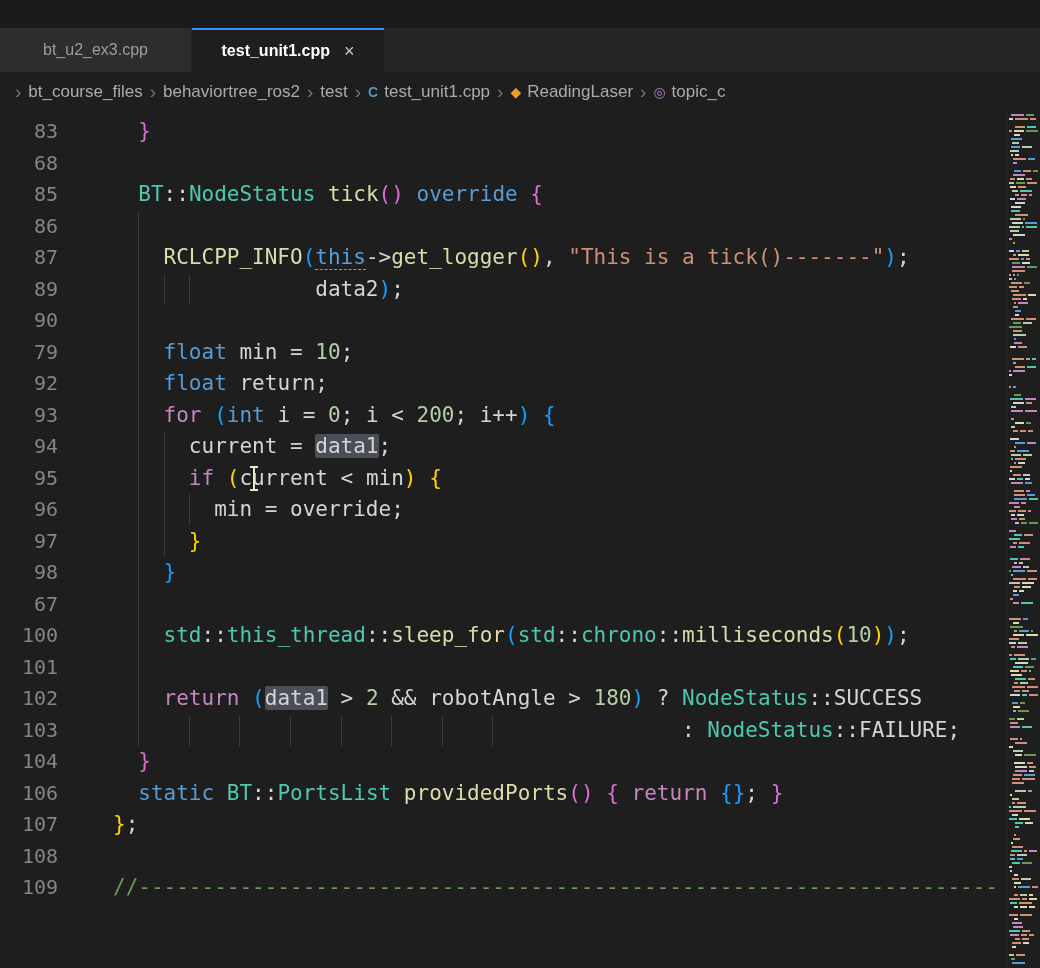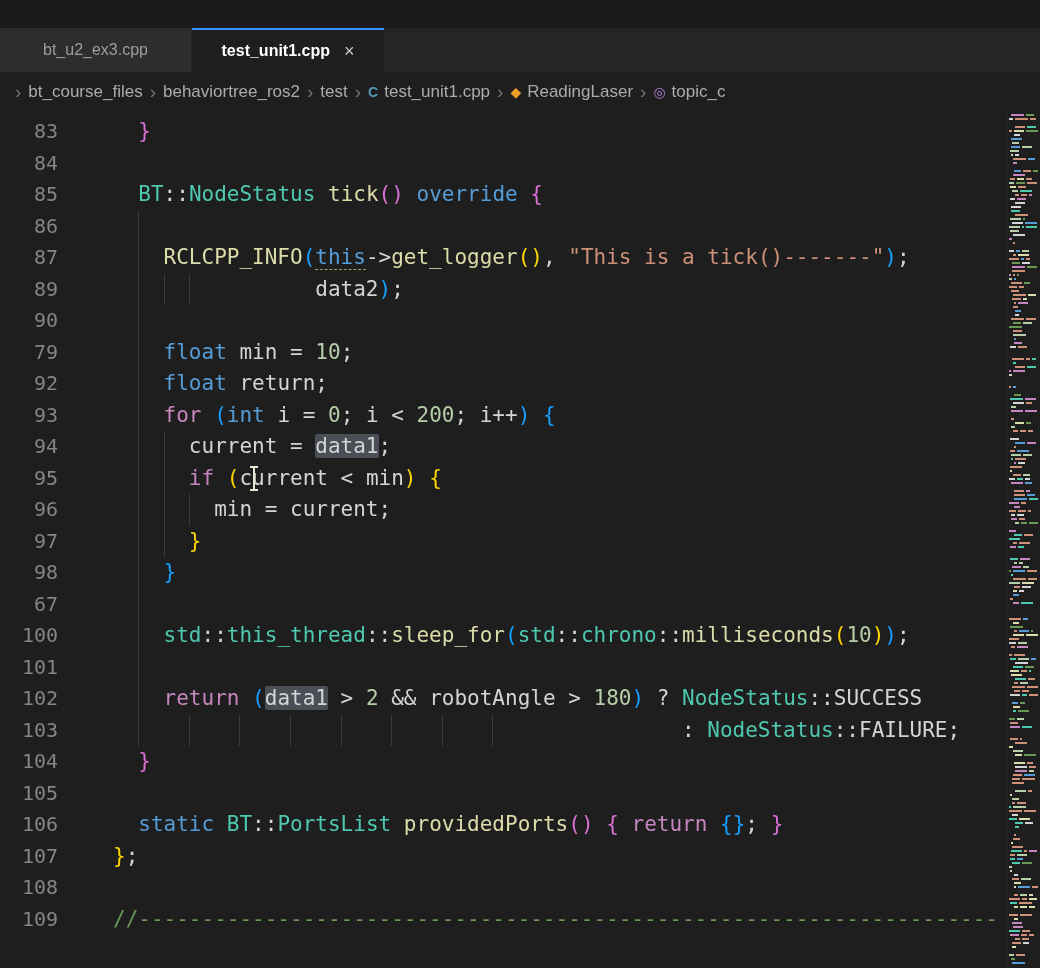--- a/index.html
+++ b/index.html
@@ -82,21 +82,21 @@
   <span class="bc">topic_c</span>
 </div>
 
 <div class="editor">
   <div id="code-area">
       <div class="line">
         <span class="ln">83</span>
         <span class="code"><span>  </span><span class="pk">}</span></span>
       </div>
       <div class="line">
-        <span class="ln">84</span>
+        <span class="ln">68</span>
         <span class="code"></span>
       </div>
       <div class="line">
         <span class="ln">85</span>
         <span class="code"><span>  </span><span class="ty">BT</span><span>::</span><span class="ty">NodeStatus</span><span> </span><span class="fn">tick</span><span class="pk">(</span><span class="pk">)</span><span> </span><span class="kw">override</span><span> </span><span class="pk">{</span></span>
       </div>
       <div class="line">
         <span class="ln">86</span>
         <span class="code"><i class="guide" style="left: calc(2ch);"></i></span>
       </div>
@@ -127,21 +127,21 @@
       <div class="line">
         <span class="ln">94</span>
         <span class="code"><i class="guide" style="left: calc(2ch);"></i><i class="guide" style="left: calc(4ch);"></i><span>      </span><span>current = </span><span class="hl">data1</span><span>;</span></span>
       </div>
       <div class="line">
         <span class="ln">95</span>
         <span class="code"><i class="guide" style="left: calc(2ch);"></i><i class="guide" style="left: calc(4ch);"></i><span>      </span><span class="ct">if</span><span> </span><span class="au">(</span><span>current &lt; min</span><span class="au">)</span><span> </span><span class="au">{</span><span class="ibeam" style="left: calc(11ch + 1px);"></span></span>
       </div>
       <div class="line">
         <span class="ln">96</span>
-        <span class="code"><i class="guide" style="left: calc(2ch);"></i><i class="guide" style="left: calc(4ch);"></i><i class="guide" style="left: calc(6ch);"></i><span>        </span><span>min = current;</span></span>
+        <span class="code"><i class="guide" style="left: calc(2ch);"></i><i class="guide" style="left: calc(4ch);"></i><i class="guide" style="left: calc(6ch);"></i><span>        </span><span>min = override;</span></span>
       </div>
       <div class="line">
         <span class="ln">97</span>
         <span class="code"><i class="guide" style="left: calc(2ch);"></i><i class="guide" style="left: calc(4ch);"></i><span>      </span><span class="au">}</span></span>
       </div>
       <div class="line">
         <span class="ln">98</span>
         <span class="code"><i class="guide" style="left: calc(2ch);"></i><span>    </span><span class="bl">}</span></span>
       </div>
       <div class="line">
@@ -160,24 +160,20 @@
         <span class="ln">102</span>
         <span class="code"><i class="guide" style="left: calc(2ch);"></i><span>    </span><span class="ct">return</span><span> </span><span class="bl">(</span><span class="hl">data1</span><span> &gt; </span><span class="nu">2</span><span> &amp;&amp; robotAngle &gt; </span><span class="nu">180</span><span class="bl">)</span><span> ? </span><span class="ty">NodeStatus</span><span>::</span><span>SUCCESS</span></span>
       </div>
       <div class="line">
         <span class="ln">103</span>
         <span class="code"><i class="guide" style="left: calc(2ch);"></i><i class="guide" style="left: calc(6ch);"></i><i class="guide" style="left: calc(10ch);"></i><i class="guide" style="left: calc(14ch);"></i><i class="guide" style="left: calc(18ch);"></i><i class="guide" style="left: calc(22ch);"></i><i class="guide" style="left: calc(26ch);"></i><i class="guide" style="left: calc(30ch);"></i><span>                                             </span><span>: </span><span class="ty">NodeStatus</span><span>::</span><span>FAILURE</span><span>;</span></span>
       </div>
       <div class="line">
         <span class="ln">104</span>
         <span class="code"><span>  </span><span class="pk">}</span></span>
-      </div>
-      <div class="line">
-        <span class="ln">105</span>
-        <span class="code"></span>
       </div>
       <div class="line">
         <span class="ln">106</span>
         <span class="code"><span>  </span><span class="kw">static</span><span> </span><span class="ty">BT</span><span>::</span><span class="ty">PortsList</span><span> </span><span class="fn">providedPorts</span><span class="pk">(</span><span class="pk">)</span><span> </span><span class="pk">{</span><span> </span><span class="ct">return</span><span> </span><span class="bl">{</span><span class="bl">}</span><span>;</span><span> </span><span class="pk">}</span></span>
       </div>
       <div class="line">
         <span class="ln">107</span>
         <span class="code"><span class="au">}</span><span>;</span></span>
       </div>
       <div class="line">

